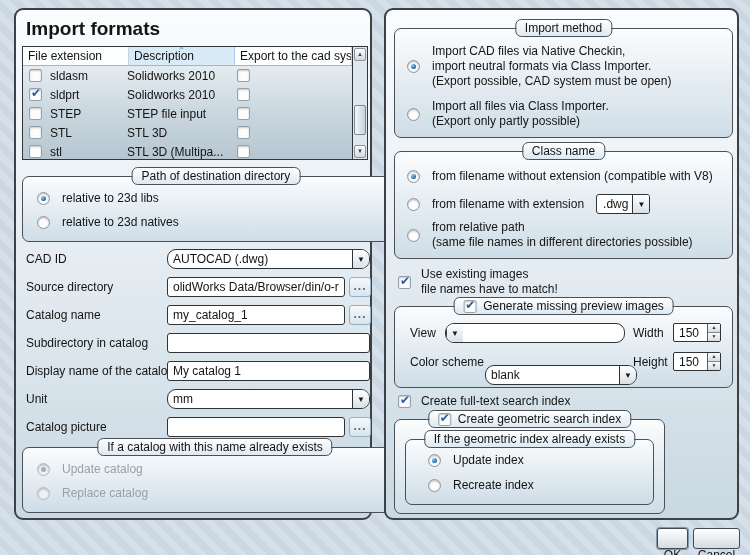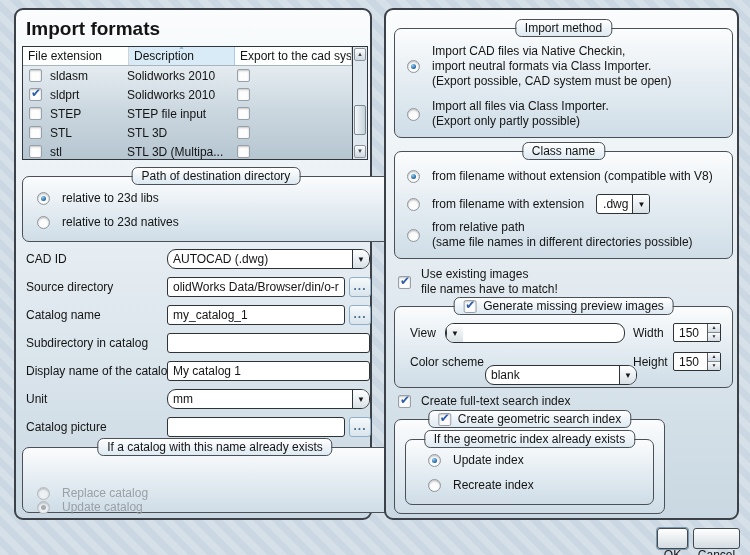--- a/index.html
+++ b/index.html
@@ -218,21 +218,21 @@
   <div class="frow" style="top:407px;">
     <span class="flabel">Catalog picture</span>
     <div class="tfield" style="left:151px; width:178px; top:0;">
       <span class="tval"></span>
     </div>
     <div class="browse" style="left:333px; top:0;">...</div>
   </div>
 
   <div class="group" style="left:6px; top:437px; width:386px; height:66px;">
     <div class="gtag">If a catalog with this name already exists</div>
-    <div class="opt dis" style="position:absolute; left:14px; top:14px;margin-top:38px;">
+    <div class="opt dis" style="position:absolute; left:14px; top:14px;">
       <span class="radio on"></span>
       <span class="lbl">Update catalog</span>
     </div>
     <div class="opt dis" style="position:absolute; left:14px; top:38px;">
       <span class="radio"></span>
       <span class="lbl">Replace catalog</span>
     </div>
   </div>
 </section>
 

